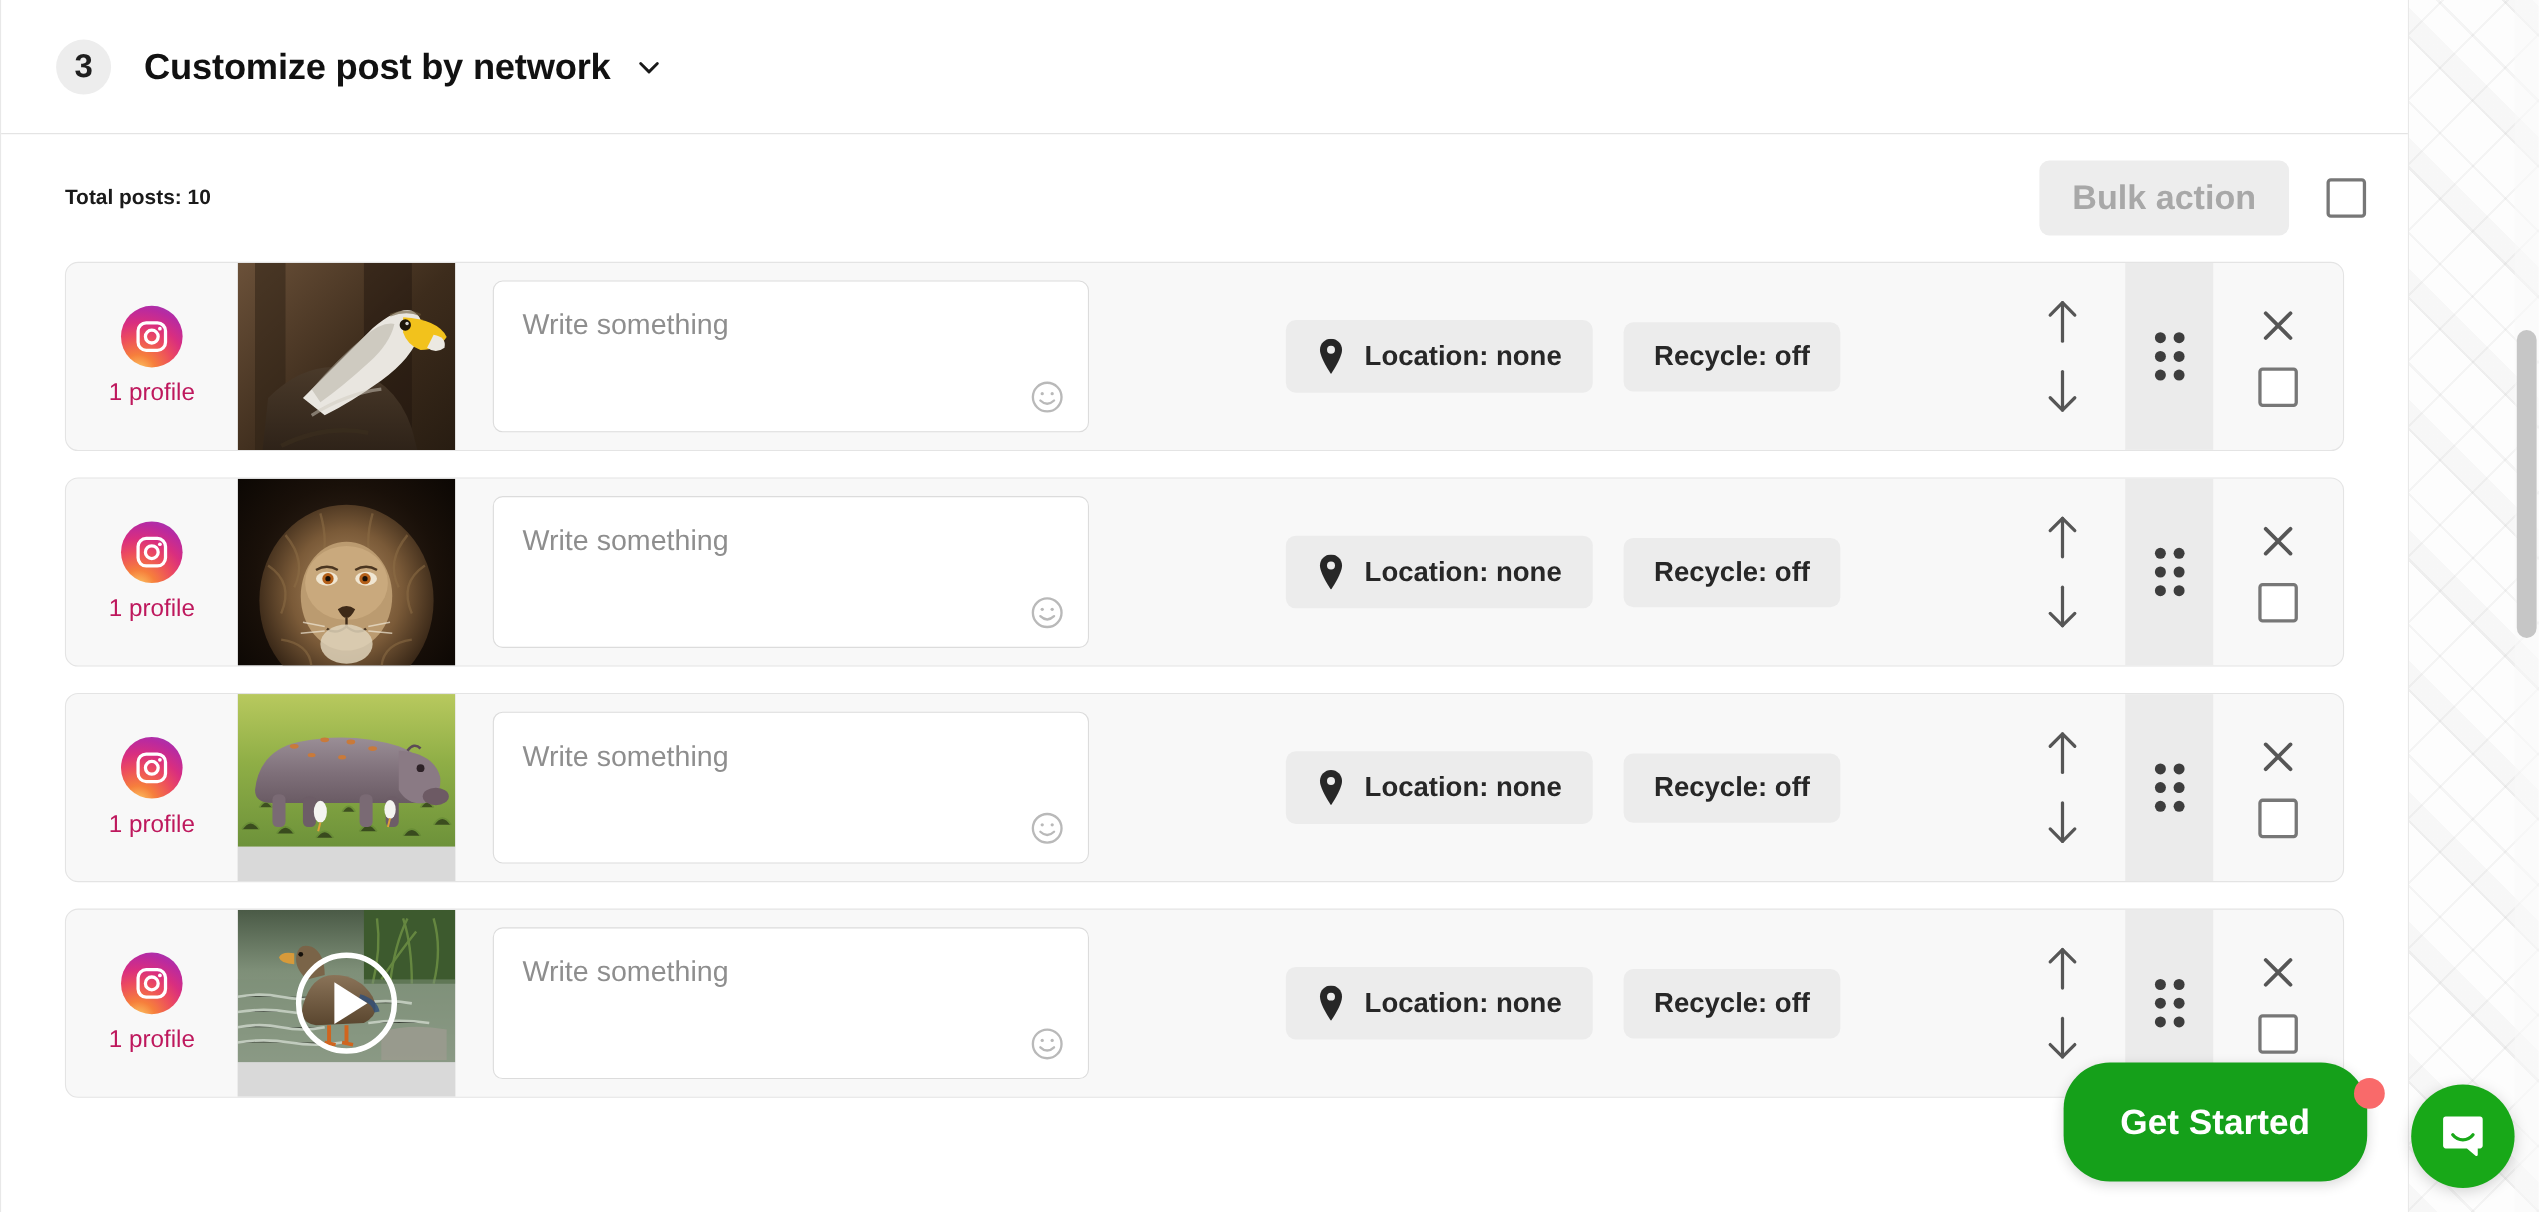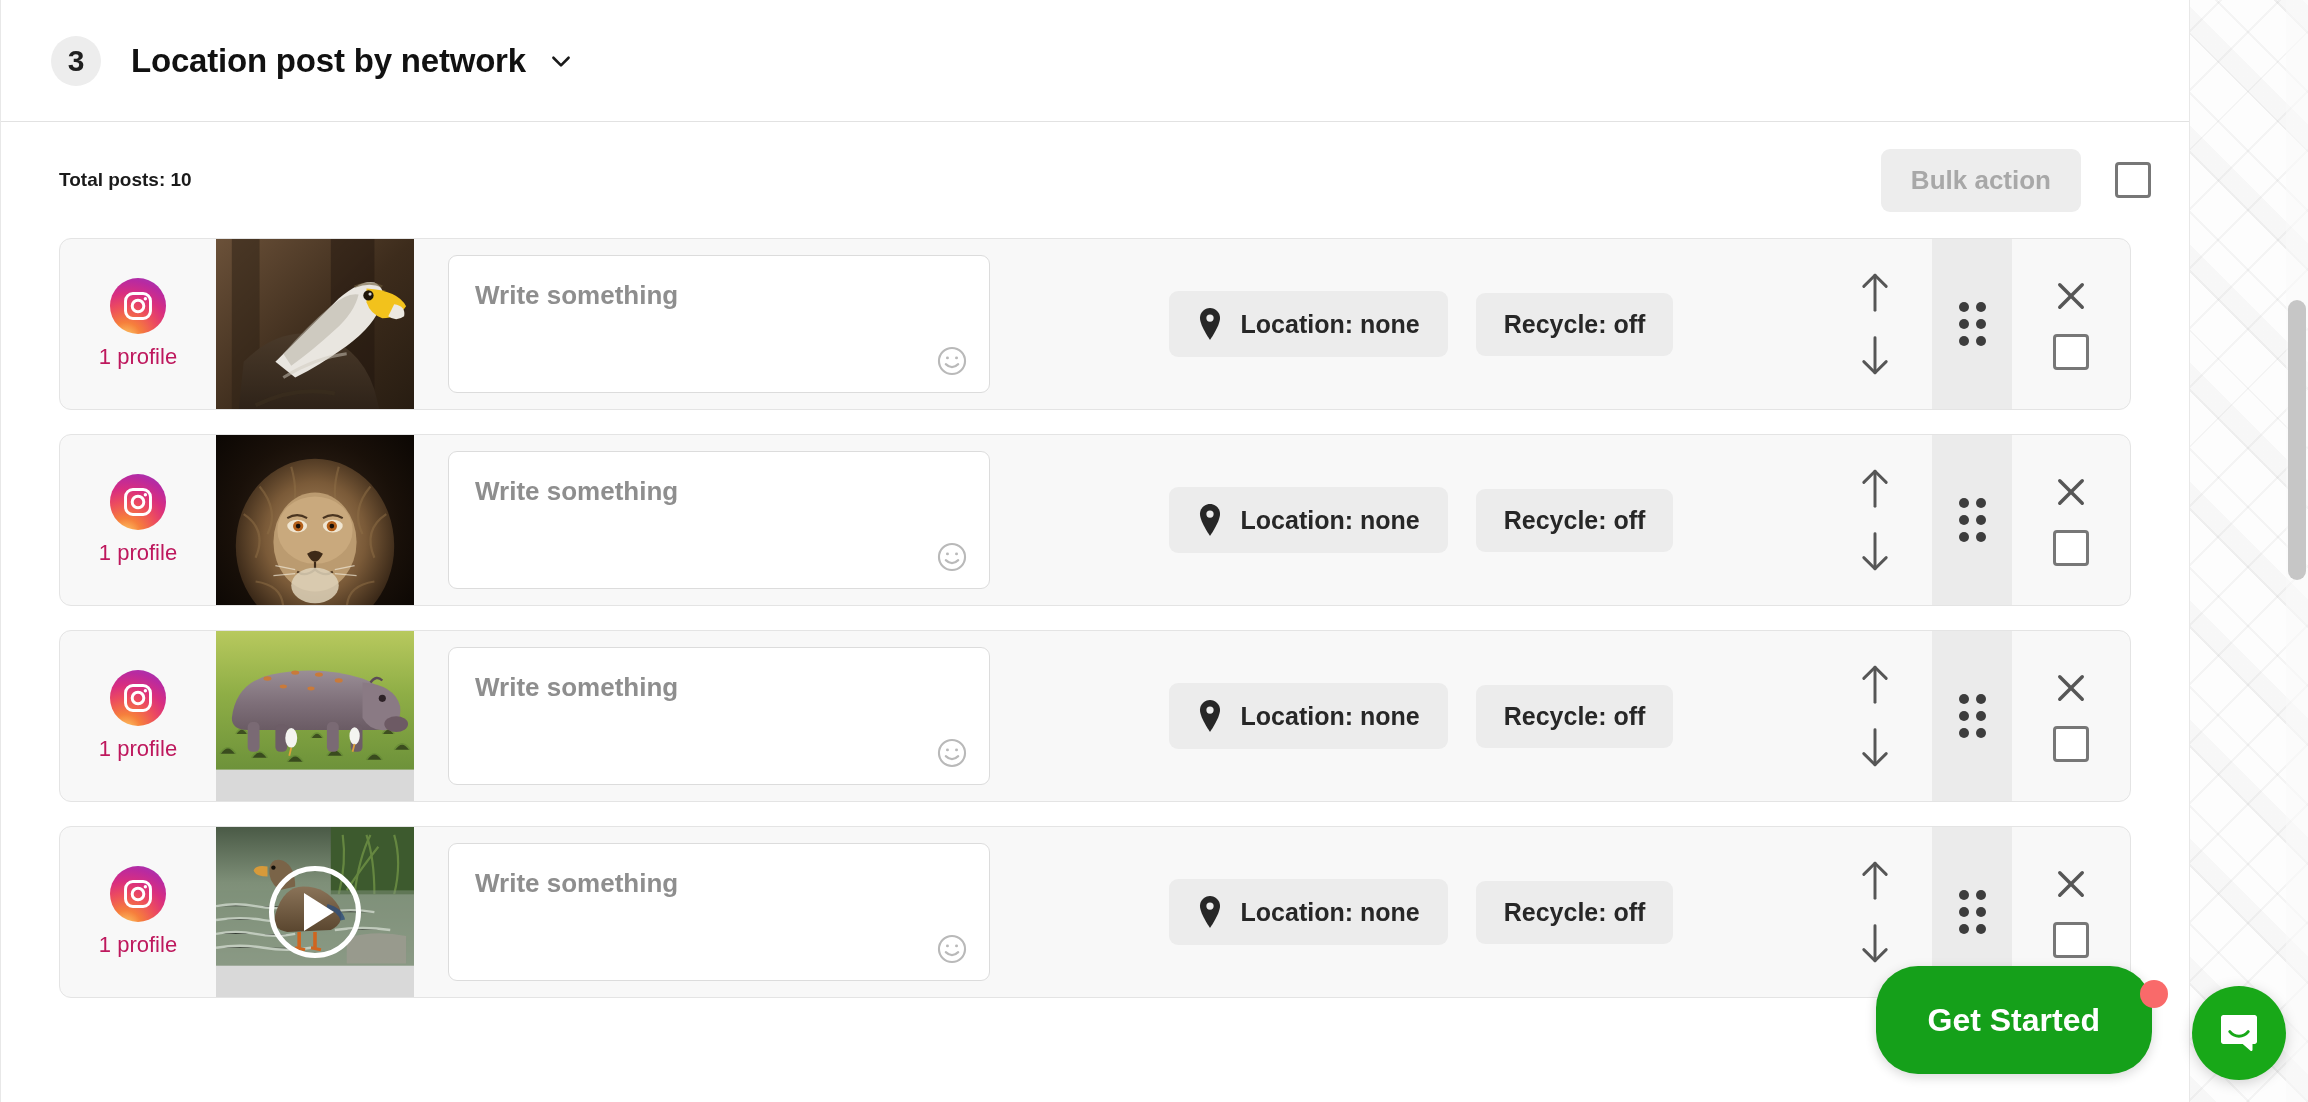--- a/index.html
+++ b/index.html
@@ -88,21 +88,21 @@
     font-size: 19px; font-weight: 700; color: #1a1a1a;
   }
   .toolbar-right {
     margin-left: auto;
     display: flex; align-items: center; gap: 34px;
   }
   .bulk-btn {
     background: #ededed; color: #a8a8a8;
     border: none; border-radius: 9px;
     font-family: inherit;
-    font-size: 26px; font-weight: 700;
+    font-size: 31px; font-weight: 700;
     padding: 16px 30px;
     cursor: default;
   }
   .sq-check {
     width: 36px; height: 36px;
     border: 3px solid #777777; border-radius: 4px;
     background: #ffffff; cursor: pointer;
   }
 
   
@@ -154,21 +154,20 @@
     width: 0; height: 0; margin-left: 8px;
     border-left: 30px solid #ffffff;
     border-top: 19px solid transparent;
     border-bottom: 19px solid transparent;
   }
 
   .text-cell {
     flex: 0 0 auto; width: 610px;
     display: flex; align-items: center;
     padding-left: 34px;
-    font-weight: bold;
   }
   .write-box {
     position: relative;
     width: 542px; height: 138px;
     background: #ffffff;
     border: 1px solid #dcdcdc;
     border-radius: 9px;
     padding: 24px 26px;
   }
   .write-ph {
@@ -260,21 +259,21 @@
 
 <div id="app">
 
   <div class="rail"></div>
   <div class="rail-left-shade"></div>
 
   <div class="panel">
 
     <div class="section-header">
       <div class="step-badge">3</div>
-      <div class="section-title">Location post by network</div>
+      <div class="section-title">Customize post by network</div>
       <div class="chev">
         <svg width="26" height="26" viewBox="0 0 24 24" fill="none" stroke="#1a1a1a" stroke-width="2.4" stroke-linecap="round" stroke-linejoin="round">
             <polyline points="5,9 12,16 19,9"></polyline>
           </svg>
       </div>
     </div>
 
     <div class="toolbar">
       <div class="total-posts">Total posts: 10</div>
       <div class="toolbar-right">

